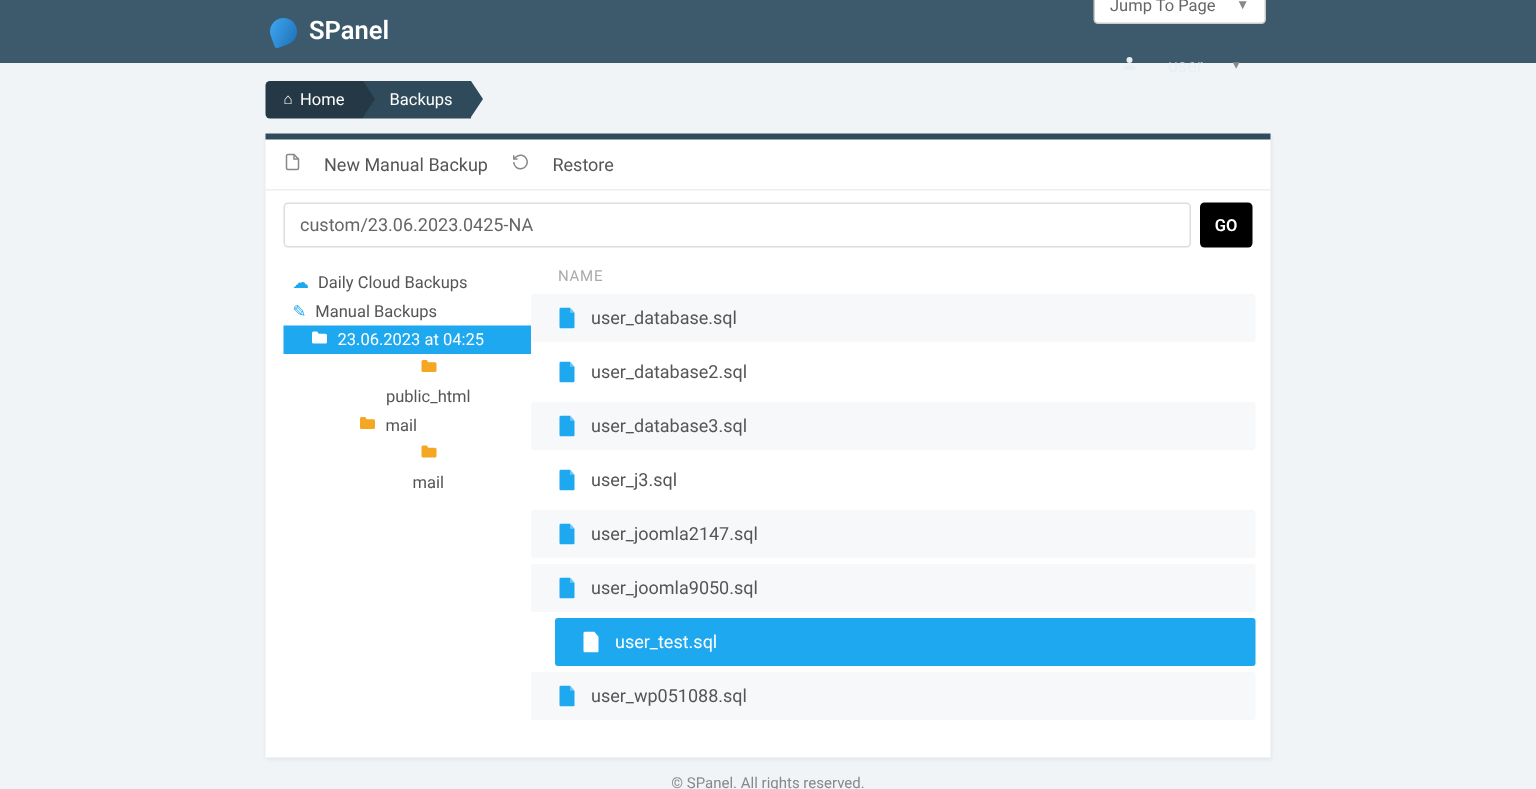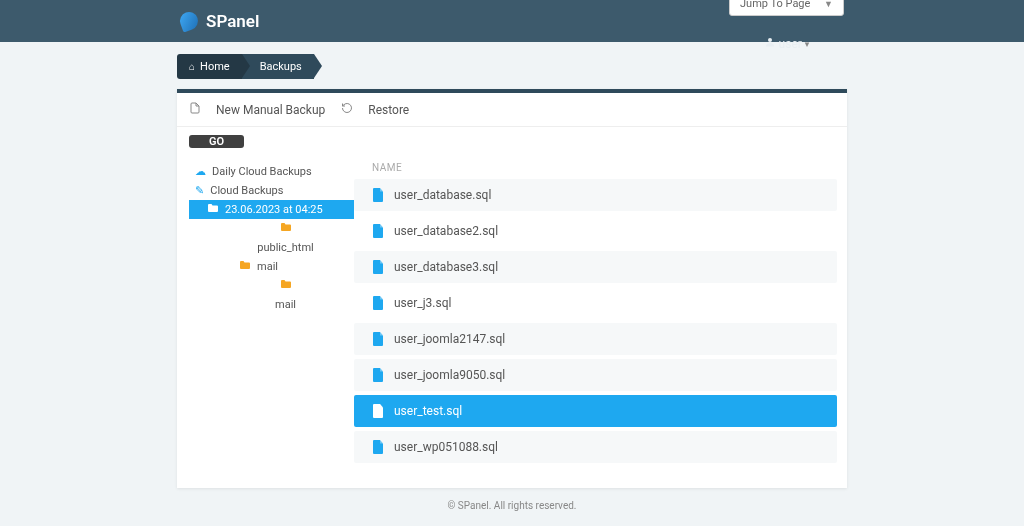--- a/index.html
+++ b/index.html
@@ -3,53 +3,53 @@
 <meta charset="utf-8">
 <style>
 * { margin: 0; padding: 0; box-sizing: border-box; font-family: -apple-system, BlinkMacSystemFont, "Segoe UI", Roboto, Arial, sans-serif; }
 body { background: #f0f4f6; width: 1024px; height: 526px; overflow: hidden; font-size: 12px; color: #555; }
 .topbar { background: #3d5a6c; height: 42px; display: flex; align-items: center; justify-content: space-between; padding: 0 180px; }
 .logo { display: flex; align-items: center; gap: 8px; color: #fff; font-weight: 600; font-size: 17px; }
 .logo-icon { width: 18px; height: 18px; background: linear-gradient(135deg,#3fa9f5,#1e6fb5); border-radius: 50% 50% 50% 10%; transform: rotate(-20deg); }
 .top-right { display: flex; align-items: center; gap: 20px; flex-direction: column; }
 .jump { background: #fff; border: 1px solid #ccc; border-radius: 3px; padding: 5px 10px; width: 115px; font-size: 11px; color: #666; display: flex; justify-content: space-between; align-items: center; cursor: pointer; }
 .chev { font-size: 9px; color: #888; }
-.user-menu { color: #e8eef2; font-size: 12px; display: flex; align-items: center; gap: 3px; cursor: pointer; }
+.user-menu { color: #e8eef2; font-size: 12px; display: flex; align-items: center; gap: 20px; cursor: pointer; }
 .main { width: 670px; margin: 12px auto 0; }
 .breadcrumb { display: flex; }
 .bc-item { background: #243845; color: #fff; font-size: 11px; padding: 6px 12px 6px 18px; position: relative; cursor: pointer; display: flex; align-items: center; gap: 5px; }
 .bc-item:first-child { border-radius: 3px 0 0 3px; padding-left: 12px; }
 .bc-item::after { content: ""; position: absolute; right: -8px; top: 0; border-left: 8px solid #243845; border-top: 12px solid transparent; border-bottom: 12px solid transparent; z-index: 2; }
 .bc-item.active { background: #2f4a5b; }
 .bc-item.active::after { border-left-color: #2f4a5b; }
 .bc-home-icon { font-size: 10px; }
 .panel { background: #fff; border-top: 4px solid #2f4a5b; margin-top: 10px; box-shadow: 0 1px 3px rgba(0,0,0,.08); }
 .actions { padding: 9px 12px; border-bottom: 1px solid #eee; display: flex; gap: 16px; font-size: 12px; color: #555; }
 .action { display: flex; align-items: center; gap: 15px; cursor: pointer; }
 .pathrow { display: flex; gap: 6px; padding: 8px 12px; }
 .path-input { flex: 1; border: 1px solid #ddd; border-radius: 3px; padding: 7px 10px; font-size: 12px; color: #666; }
-.go-btn { background: #404040; color: #fff; border: none; border-radius: 3px; padding: 0 20px; font-size: 11px; font-weight: 600; cursor: pointer; }
+.go-btn { background: #000000; color: #fff; border: none; border-radius: 3px; padding: 0 10px; font-size: 11px; font-weight: 600; cursor: pointer; }
 .browser { display: flex; padding: 0 0 0 12px; height: 332px; }
 .tree { width: 165px; padding-top: 6px; font-size: 11px; }
 .tree-item { display: flex; align-items: center; gap: 6px; padding: 3px 6px; cursor: pointer; white-space: nowrap; }
 .tree-item.selected { background: #1ea8f0; color: #fff; }
 .cloud-ic { color: #1ea8f0; font-size: 11px; }
 .wand-ic { color: #1ea8f0; font-size: 11px; }
 .folder-ic { color: #fff; font-size: 11px; }
 .folder-ic-o { color: #f5a623; font-size: 11px; }
 .ind1 { padding-left: 18px; }
 .ind2 { padding-left: 34px; flex-direction: column; }
 .ind3 { padding-left: 50px; }
 .filelist { flex: 1; overflow-y: auto; position: relative; }
 .filelist::-webkit-scrollbar { width: 8px; }
 .filelist::-webkit-scrollbar-thumb { background: #c5ccd0; border-radius: 4px; }
 .list-head { font-size: 10px; color: #aaa; padding: 6px 18px; letter-spacing: .5px; }
 .file-row { display: flex; align-items: center; gap: 10px; padding: 9px 18px; border-radius: 2px; margin: 0 10px 4px 0; cursor: pointer; font-size: 12px; }
 .file-row.alt { background: #f6f8f9; }
-.file-row.sel { background: #1ea8f0; color: #fff; }
+.file-row.sel { background: #1ea8f0; color: #fff; margin-left: 16px; }
 .file-ic { color: #1ea8f0; font-size: 14px; position: relative; width: 12px; height: 14px; }
 .file-row.sel .file-ic { color: #fff; }
 .file-svg { width: 12px; height: 14px; }
 .footer { text-align: center; font-size: 10px; color: #888; padding: 12px 0 0; }
 </style>
 </head>
 <body>
 
 <div class="topbar">
   <div class="logo">
@@ -101,32 +101,33 @@
           <svg width="12" height="12" viewBox="0 0 24 24" fill="none" stroke="#888" stroke-width="2">
               <path d="M3 12a9 9 0 1 0 3-6.7L3 8"></path>
               <path d="M3 3v5h5"></path>
             </svg>
         </span>
         <span>Restore</span>
       </div>
     </div>
 
     <div class="pathrow">
+      <input class="path-input" value="custom/23.06.2023.0425-NA" style="">
       <button class="go-btn">GO</button>
     </div>
 
     <div class="browser">
       <div class="tree">
         <div class="tree-item">
           <span class="cloud-ic">☁</span>
           <span>Daily Cloud Backups</span>
         </div>
         <div class="tree-item">
           <span class="wand-ic">✎</span>
-          <span>Cloud Backups</span>
+          <span>Manual Backups</span>
         </div>
         <div class="tree-item selected ind1">
           <span class="folder-ic">
             <svg width="12" height="10" viewBox="0 0 24 20" fill="currentColor">
                 <path d="M2 4a2 2 0 0 1 2-2h5l2 3h9a2 2 0 0 1 2 2v9a2 2 0 0 1-2 2H4a2 2 0 0 1-2-2z"></path>
               </svg>
           </span>
           <span>23.06.2023 at 04:25</span>
         </div>
         <div class="tree-item ind2">

